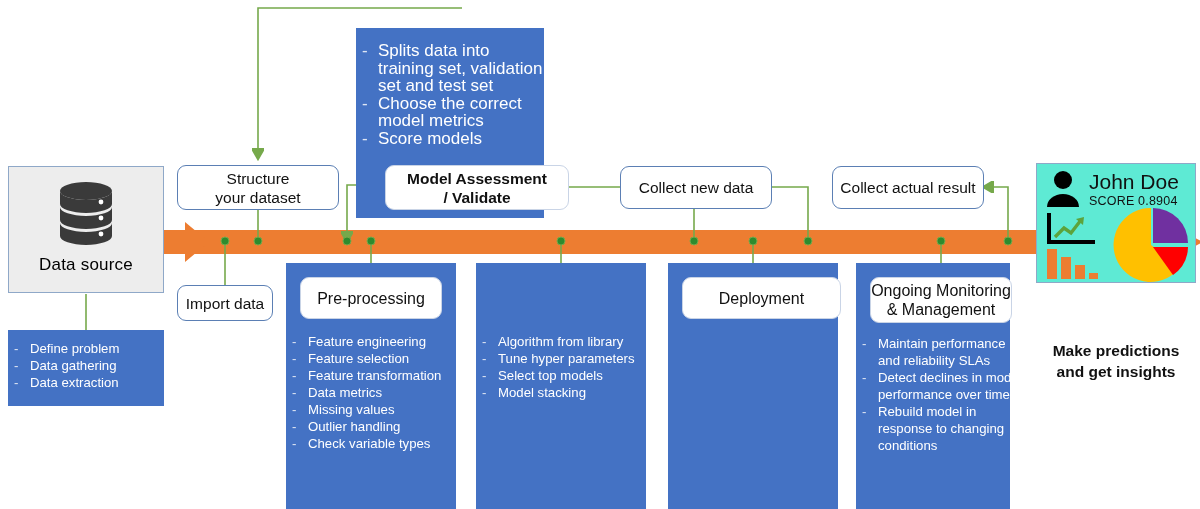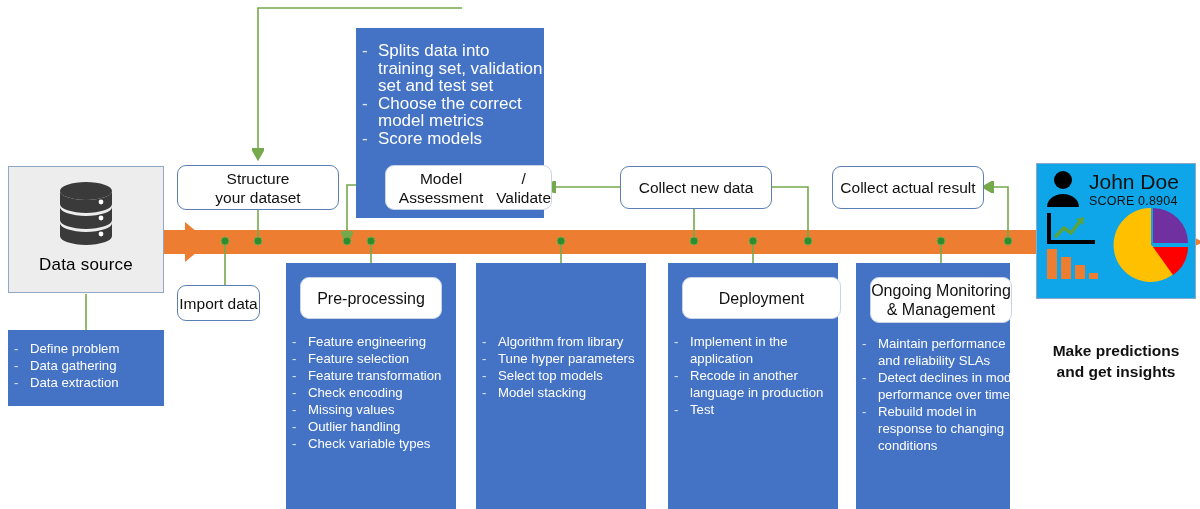--- a/index.html
+++ b/index.html
@@ -81,22 +81,22 @@
   }
 
   
   #arrowbar { left: 163px; top: 222px; width: 1040px; height: 40px; }
 
   
   .conn { position: absolute; stroke: #76A94B; fill: none; }
 
   
   .result {
-    left: 1036px; top: 163px; width: 160px; height: 136px;
-    background: #0ea5e9;
+    left: 1036px; top: 163px; width: 160px; height: 120px;
+    background: #5eead4;
     border: 1px solid #8FA8C8;
   }
   .result .name {
     position: absolute; left: 52px; top: 6px;
     font-size: 21px; color: #111;
   }
   .result .score {
     position: absolute; left: 52px; top: 30px;
     font-size: 12.5px; color: #111; letter-spacing: .2px;
   }
@@ -183,77 +183,72 @@
       <li>Data gathering</li>
       <li>Data extraction</li>
     </ul>
   </div>
 
   <div class="chip" style="left:177px; top:165px; width:162px; height:45px; flex-direction:column;">
     <span>Structure</span>
     <span>your dataset</span>
   </div>
 
-  <div class="chip" style="left:177px; top:285px; width:83px; height:36px;">
+  <div class="chip" style="left:177px; top:285px; width:96px; height:36px;">
     <span>Import data</span>
   </div>
 
   <div class="abs bluebox" style="left:356px; top:28px; width:188px; height:190px;">
     <ul class="bullets" style="padding-top:14px; font-size:17px; line-height:17.5px;">
       <li>Splits data into training set, validation  set and test set</li>
       <li>Choose the correct model metrics</li>
       <li>Score models</li>
     </ul>
   </div>
-  <div class="chip" style="left:385px; top:165px; width:167px; height:45px; flex-direction:row; border-color:#c9d4e6;">
+  <div class="chip" style="left:385px; top:165px; width:184px; height:45px; flex-direction:column; border-color:#c9d4e6;font-weight:bold;">
     <span>Model Assessment</span>
     <span>/ Validate</span>
   </div>
 
   <div class="chip" style="left:620px; top:166px; width:152px; height:43px;">
     <span>Collect new data</span>
   </div>
 
   <div class="chip" style="left:832px; top:166px; width:152px; height:43px;">
     <span>Collect actual result</span>
   </div>
 
   <div class="abs stage-col bluebox" style="left:286px; top:263px; width:170px; height:248px;">
     <div class="title-chip" style="left:14px; top:14px; width:142px; height:42px;">
       <span>Pre-processing</span>
     </div>
     <ul class="bullets" style="position:absolute; left:0; top:70px; width:170px;">
       <li>Feature engineering</li>
       <li>Feature selection</li>
       <li>Feature transformation</li>
-      <li>Check encoding</li>
+      <li>Data metrics</li>
       <li>Missing values</li>
       <li>Outlier handling</li>
       <li>Check variable types</li>
     </ul>
   </div>
 
   <div class="abs stage-col bluebox" style="left:476px; top:263px; width:170px; height:246px;">
     <ul class="bullets" style="position:absolute; left:0; top:70px; width:170px;">
       <li>Algorithm from library</li>
       <li>Tune hyper parameters</li>
       <li>Select top models</li>
       <li>Model stacking</li>
     </ul>
   </div>
 
   <div class="abs stage-col bluebox" style="left:668px; top:263px; width:170px; height:246px;">
     <div class="title-chip" style="left:14px; top:14px; width:159px; height:42px;">
       <span>Deployment</span>
     </div>
-    <ul class="bullets" style="position:absolute; left:0; top:70px; width:170px;">
-      <li>Implement in the application</li>
-      <li>Recode in another language in production</li>
-      <li>Test</li>
-    </ul>
   </div>
 
   <div class="abs stage-col bluebox" style="left:856px; top:263px; width:154px; height:246px;">
     <div class="title-chip" style="left:14px; top:14px; width:142px; height:46px; flex-direction:column;">
       <span>Ongoing Monitoring</span>
       <span>&amp; Management</span>
     </div>
     <ul class="bullets" style="position:absolute; left:0; top:72px; width:170px;">
       <li>Maintain performance and reliability  SLAs</li>
       <li>Detect declines in model performance over time</li>

